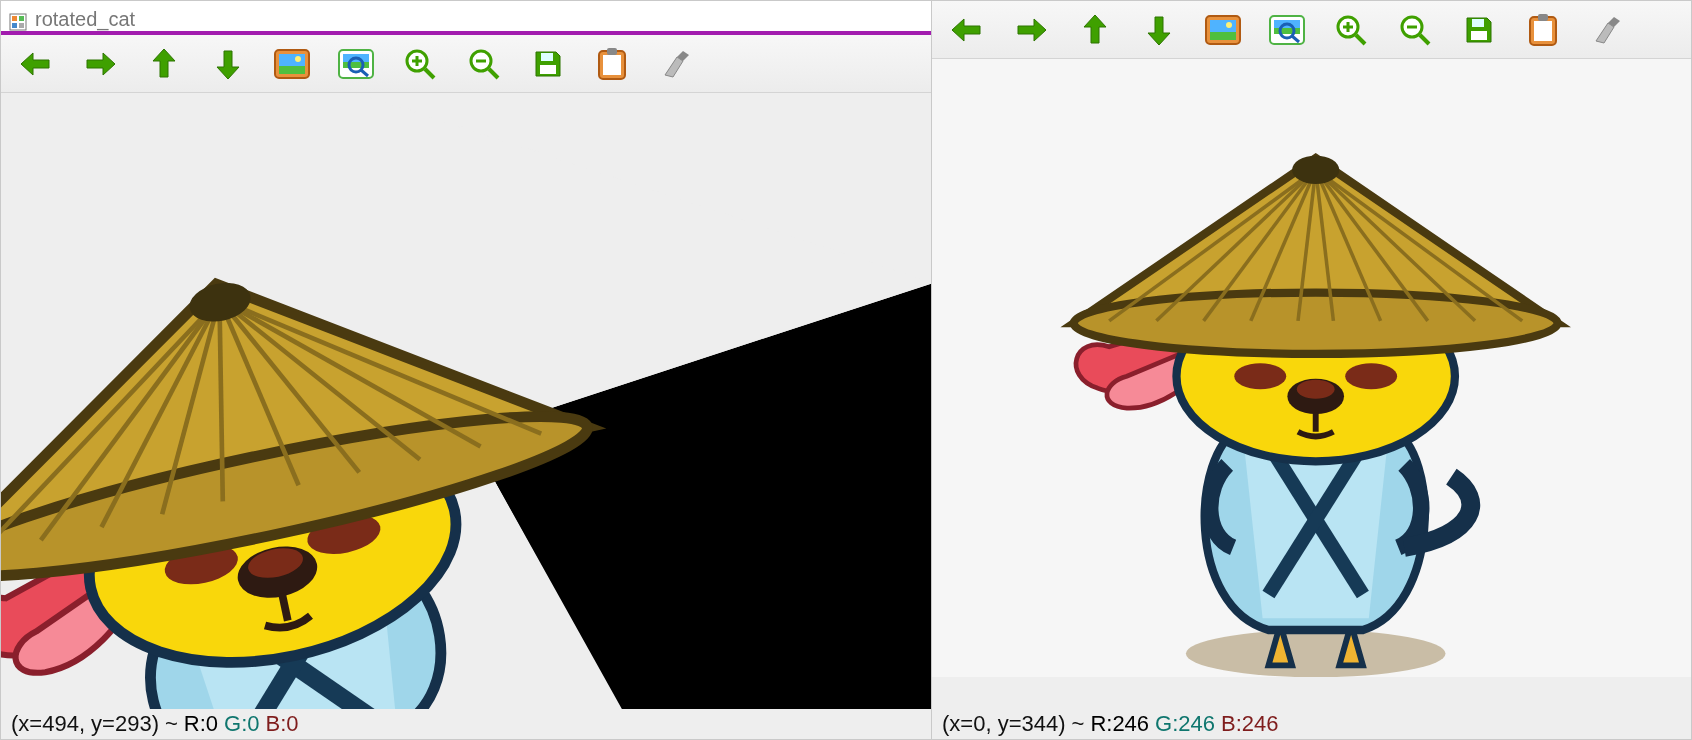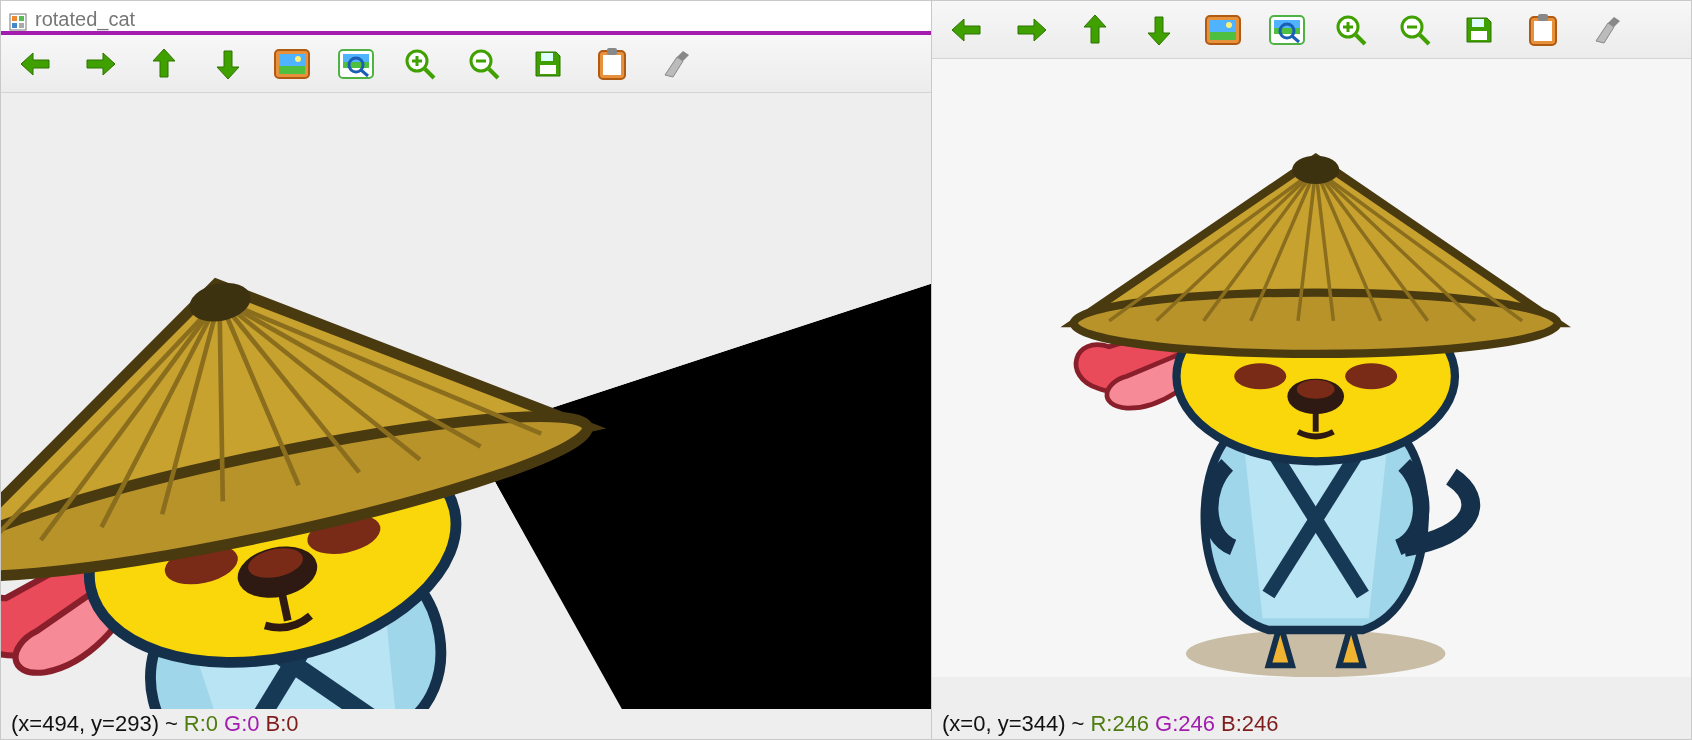--- a/index.html
+++ b/index.html
@@ -13,22 +13,22 @@
   .titlebar .app-icon svg{display:block}
   .title-text{ white-space:nowrap; }
   .window.right .title-text{ color:#111; }
   .toolbar { height:58px; background:linear-gradient(#f7f7f7,#ececec); border-bottom:1px solid #d4d4d4; display:flex; align-items:center; gap:26px; padding:0 16px; }
   .tb-btn { width:38px; height:38px; display:flex; align-items:center; justify-content:center; cursor:pointer; }
   .tb-btn svg { display:block; }
   .canvas { flex:1; background:#eeeeee; position:relative; overflow:hidden; }
   .statusbar { height:30px; background:#eeeeee; display:flex; align-items:center; gap:6px; padding:0 10px; font-size:22px; font-family:"Segoe UI", sans-serif; color:#111; }
   .statusbar .coord{ color:#111; }
   .statusbar .sep{ color:#111; }
-  .statusbar .r{ color:#4d7c0f; }
-  .statusbar .g{ color:#a21caf; }
+  .statusbar .r{ color:#000000; }
+  .statusbar .g{ color:#0f766e; }
   .statusbar .b{ color:#7f1d1d; }
   
   .canvas svg { position:absolute; top:0; left:0; }
 </style>
 </head>
 <body>
 
 <div class="container">
 
   <div class="window left">

